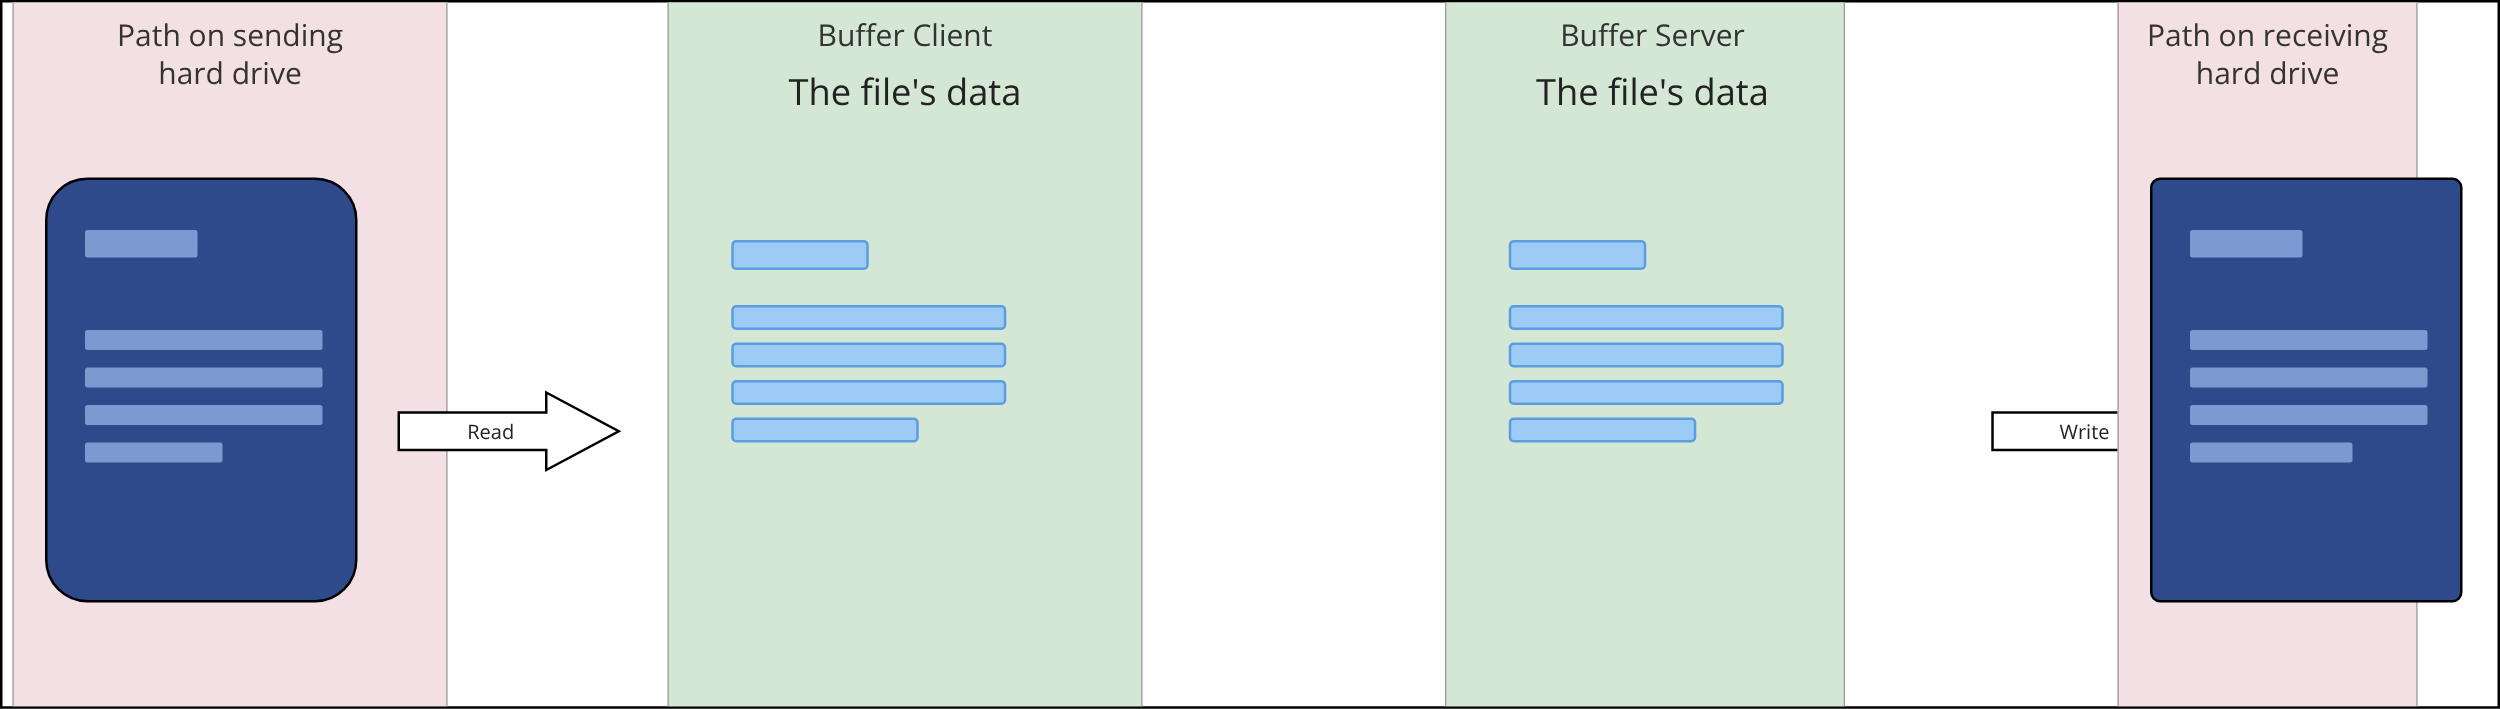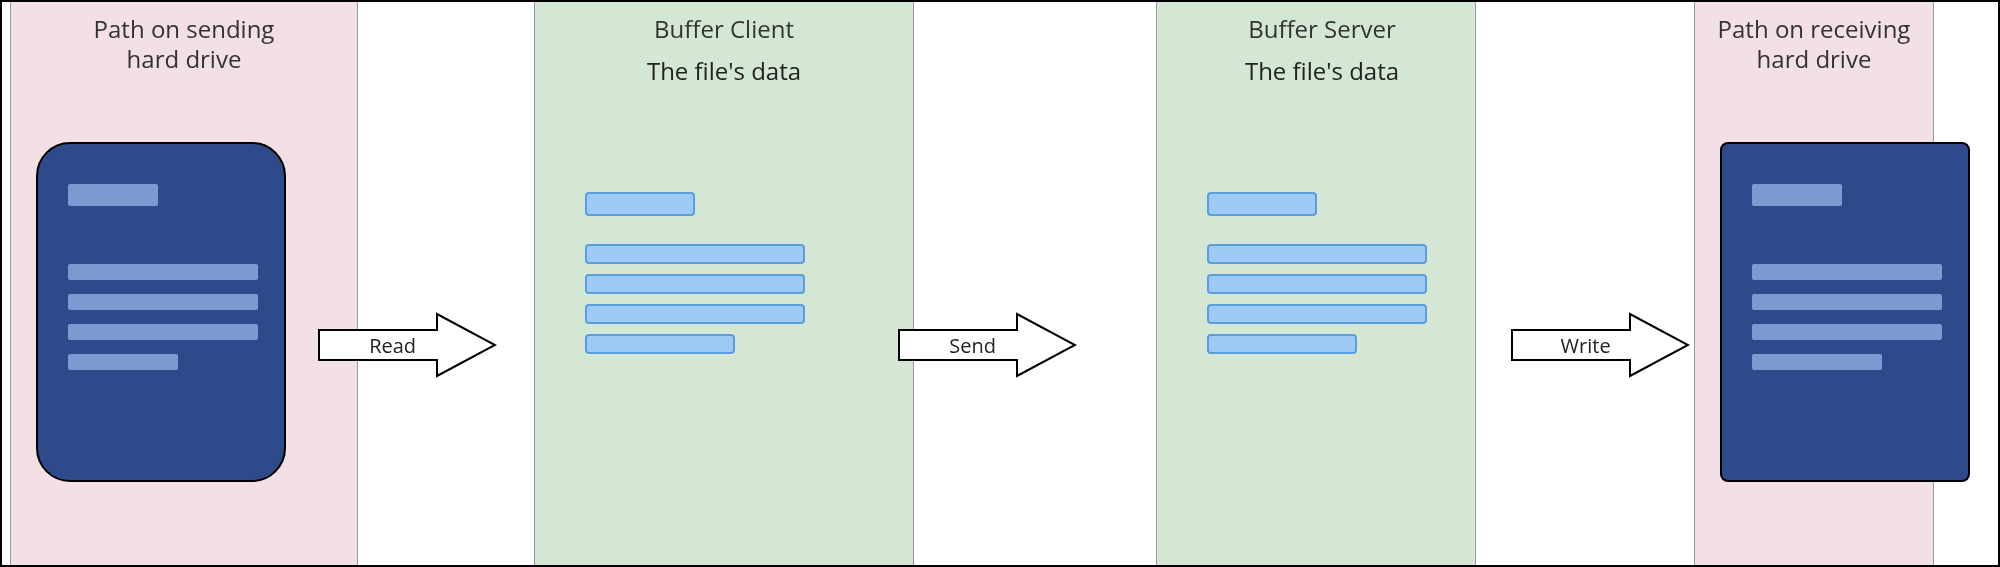--- a/index.html
+++ b/index.html
@@ -28,21 +28,21 @@
 
   .col-title {
     text-align: center;
     font-size: 24px;
     color: #333;
     padding: 12px 10px 6px;
     line-height: 1.25;
   }
   .col-subtitle {
     text-align: center;
-    font-size: 24px;
+    font-size: 29px;
     color: #222;
     padding: 4px 10px 18px;
   }
 
   
   .file-icon {
     position: absolute;
     width: 250px;
     height: 340px;
     background: #2f4a8a;
@@ -78,21 +78,21 @@
     top: 310px;
     width: 180px;
     height: 66px;
   }
   .arrow-wrap svg { width: 100%; height: 100%; }
   .arrow-label {
     position: absolute;
     top: 50%;
     left: 42%;
     transform: translate(-50%, -50%);
-    font-size: 20px;
+    font-size: 16px;
     color: #222;
   }
 </style>
 </head>
 <body>
 
 <div class="canvas">
 
   <div class="col col-pink" style="left:8px; width:348px;">
     <div class="col-title" style="white-space:pre-line;">Path on sending
@@ -119,40 +119,34 @@
     <div class="col-subtitle">The file's data</div>
     <div class="data-lines">
       <div class="dl" style="width:110px; height:24px; margin-bottom:28px;"></div>
       <div class="dl" style="width:220px;"></div>
       <div class="dl" style="width:220px;"></div>
       <div class="dl" style="width:220px;"></div>
       <div class="dl" style="width:150px;"></div>
     </div>
   </div>
 
-  <div class="arrow-wrap" style="left:895px;">
-    <svg viewBox="0 0 180 66">
-      <polygon points="2,18 120,18 120,2 178,33 120,64 120,48 2,48" fill="#ffffff" stroke="#000" stroke-width="2"></polygon>
-    </svg>
-    <div class="arrow-label">Send</div>
-  </div>
 
   <div class="col col-green" style="left:1154px; width:320px;padding-left:12px;">
     <div class="col-title">Buffer Server</div>
     <div class="col-subtitle">The file's data</div>
     <div class="data-lines">
       <div class="dl" style="width:110px; height:24px; margin-bottom:28px;"></div>
       <div class="dl" style="width:220px;"></div>
       <div class="dl" style="width:220px;"></div>
       <div class="dl" style="width:220px;"></div>
       <div class="dl" style="width:150px;"></div>
     </div>
   </div>
 
-  <div class="arrow-wrap" style="left:1508px;">
+  <div class="arrow-wrap" style="left:1590px;">
     <svg viewBox="0 0 180 66">
       <polygon points="2,18 120,18 120,2 178,33 120,64 120,48 2,48" fill="#ffffff" stroke="#000" stroke-width="2"></polygon>
     </svg>
     <div class="arrow-label">Write</div>
   </div>
 
   <div class="col col-pink" style="left:1692px; width:240px;">
     <div class="col-title" style="white-space:pre-line;">Path on receiving
 hard drive</div>
 

